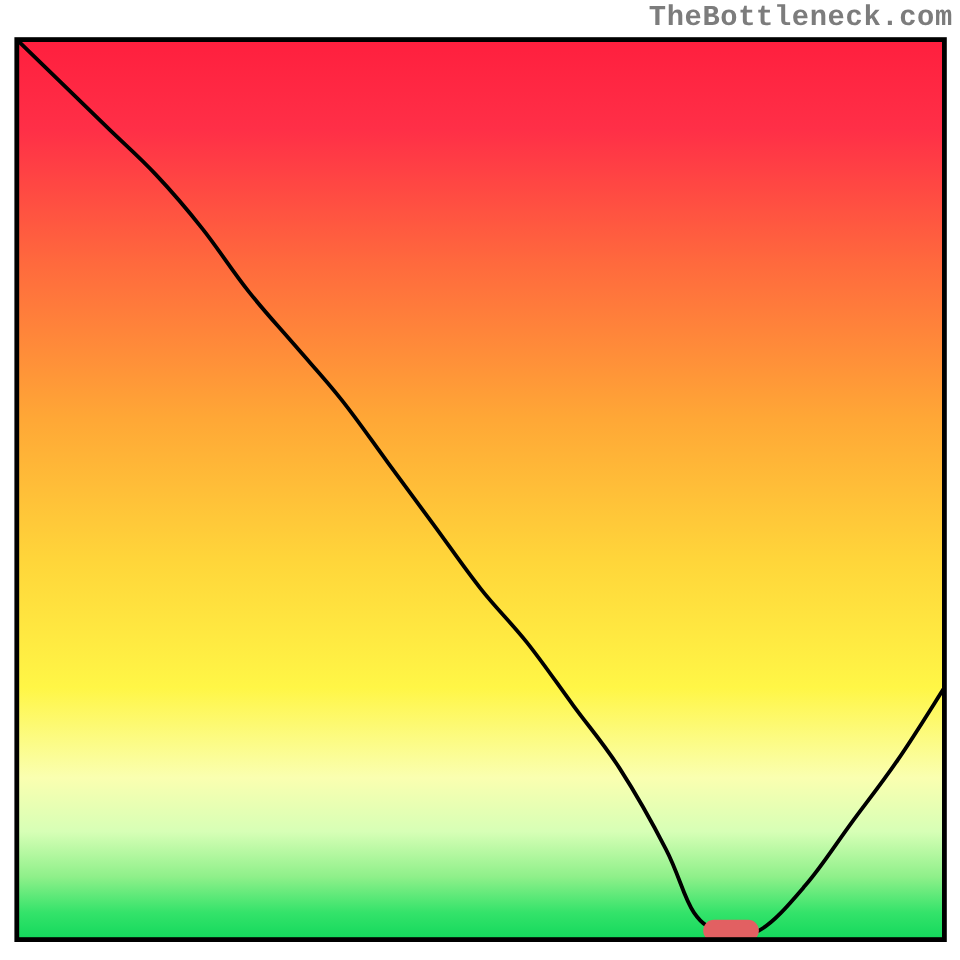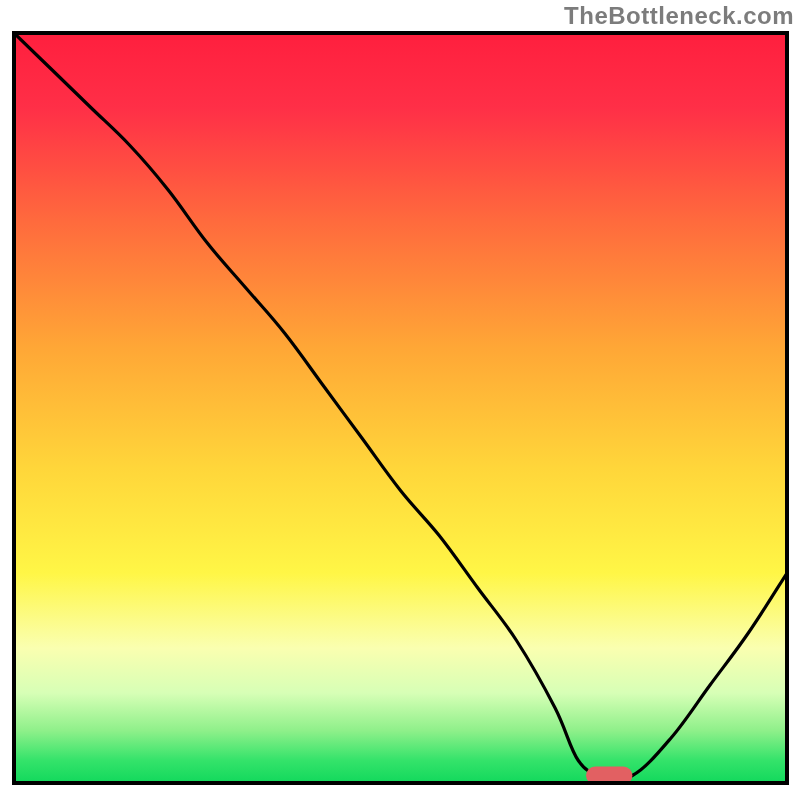--- a/index.html
+++ b/index.html
@@ -8,20 +8,21 @@
     width: 800px;
     height: 800px;
     overflow: hidden;
     background: #ffffff;
     font-family: Arial, Helvetica, sans-serif;
   }
   .stage {
     position: relative;
     width: 800px;
     height: 584px;
+    font-family: Liberation Mono, monospace;
   }
   .watermark {
     position: absolute;
     top: 2px;
     right: 6px;
     font-size: 24px;
     font-weight: 600;
     color: #7c7c7c;
     letter-spacing: 0.5px;
     z-index: 20;

